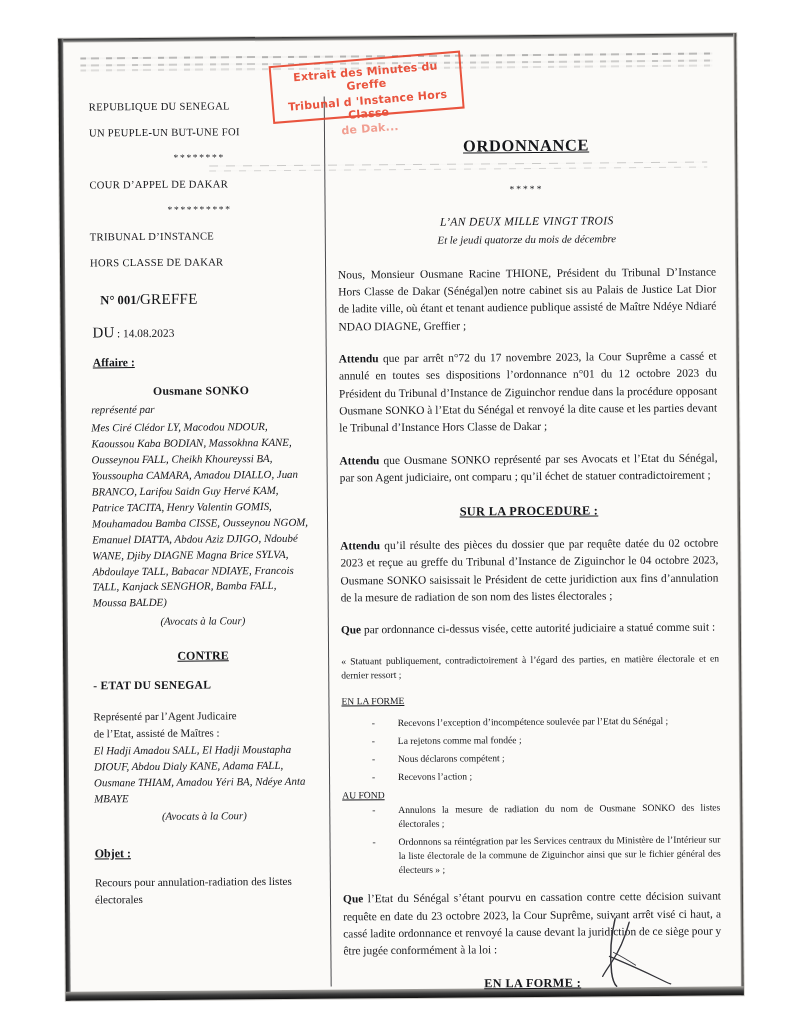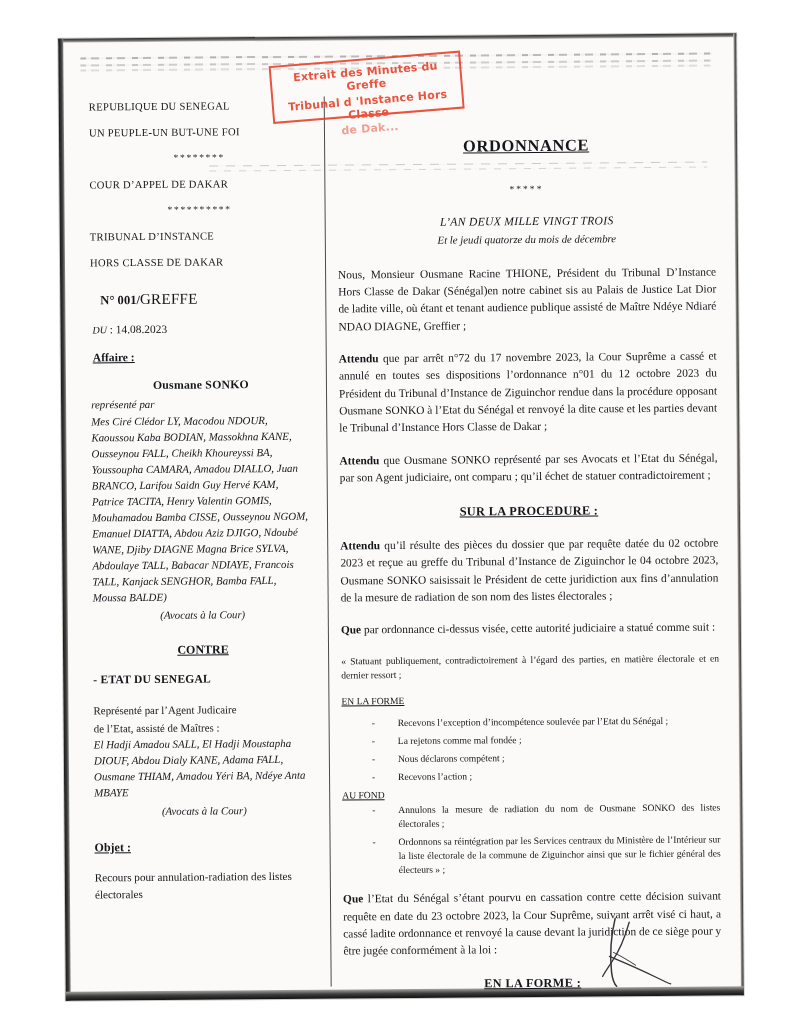--- a/index.html
+++ b/index.html
@@ -97,21 +97,21 @@
 
   
   .lc-line { letter-spacing: .25px; margin: 0 0 9px 0; }
   .lc-caps { font-size: 10.6px; letter-spacing: .3px; }
   .stars { text-align: center; letter-spacing: 1.6px; font-size: 9.6px;
            margin: 6px 0 10px 0; color: #242529; }
   .lc-num { font-size: 12.6px; margin: 16px 0 9px 10px; }
   .lc-num b { font-weight: 700; }
   .lc-num .sm { font-size: 15px; letter-spacing: .3px; }
   .lc-du { font-size: 11.4px; margin: 0 0 10px 2px; }
-  .lc-du .sm { font-size: 10px; font-style: italic; }
+  .lc-du .sm { font-size: 15px; }
   .u-head { text-decoration: underline; font-weight: 600; }
   .lc-affaire { font-size: 11.6px; margin: 0 0 9px 2px; }
   .party-name { font-weight: 700; font-size: 11.8px; text-align: center;
                 margin: 4px 0 1px 0; letter-spacing: .2px; }
   .lawyers { font-style: italic; font-size: 10.9px; line-height: 1.46;
              margin: 0 0 2px 0; }
   .avocats { font-style: italic; text-align: center; font-size: 10.8px;
              margin: 2px 0 0 0; }
   .contre { text-align: center; font-weight: 700; font-size: 12px;
             text-decoration: underline; margin: 16px 0 11px 0; }

